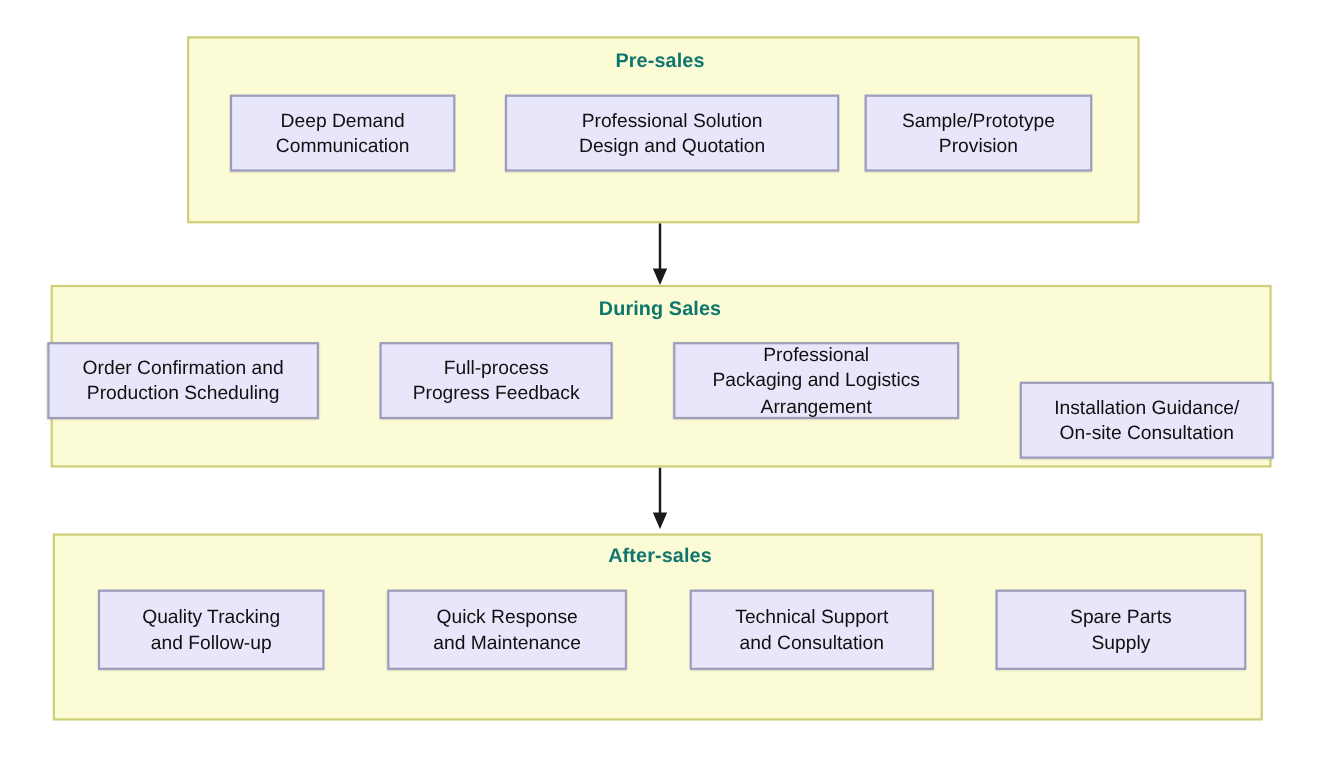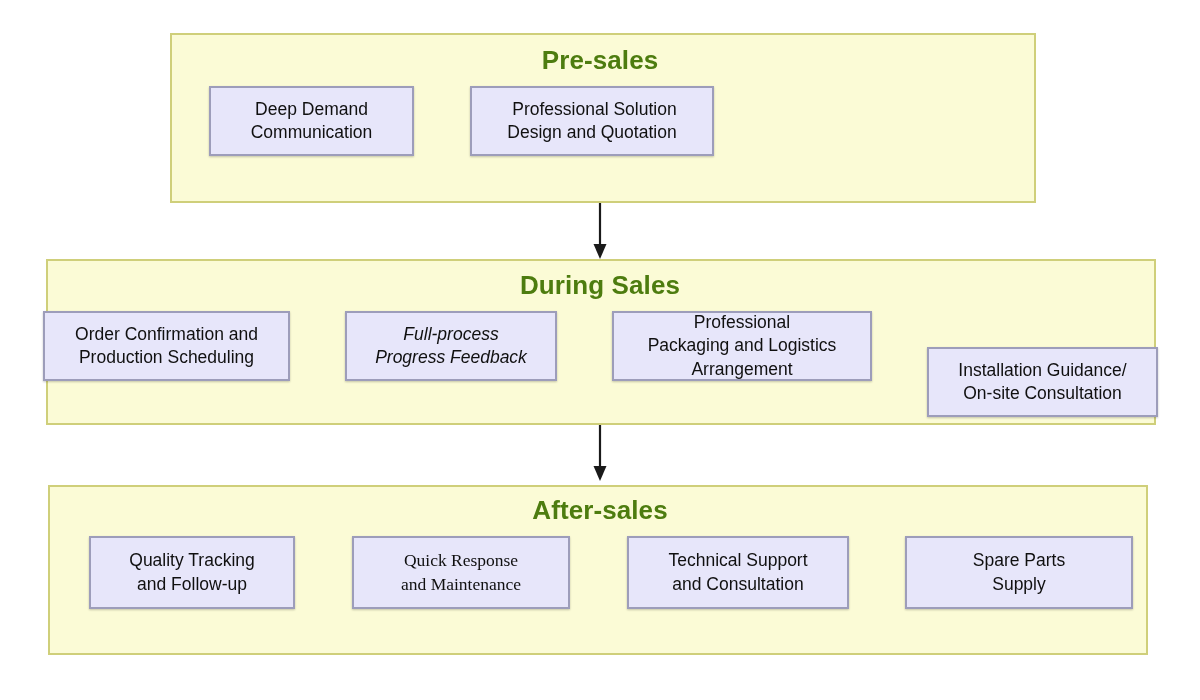--- a/index.html
+++ b/index.html
@@ -27,23 +27,23 @@
     background: #fbfbd6;
     border: 2px solid #cfcf7a;
     box-sizing: border-box;
   }
 
   .stage-title {
     position: absolute;
     left: 0;
     right: 0;
     text-align: center;
-    font-size: 26px;
+    font-size: 18px;
     font-weight: bold;
-    color: #4d7c0f;
+    color: #0f766e;
     letter-spacing: 0.1px;
     white-space: nowrap;
   }
 
   
   .item {
     position: absolute;
     background: #e7e6fa;
     border: 2px solid #9d9dba;
     box-sizing: border-box;
@@ -61,42 +61,42 @@
 
   
   .connector {
     position: absolute;
   }
 
   
   #stage-presales      { left: 170px; top: 33px;  width: 866px;  height: 170px; }
   #title-presales      { top: 45px; }
   #item-deep-demand    { left: 209px; top: 86px;  width: 205px; height: 70px; text-align: center; }
-  #item-pro-solution   { left: 470px; top: 86px;  width: 244px; height: 70px; text-align: right; }
+  #item-pro-solution   { left: 459px; top: 86px;  width: 304px; height: 70px; }
   #item-sample-proto   { left: 786px; top: 86px;  width: 207px; height: 70px; }
 
   
   #connector-1 { left: 592px; top: 203px; width: 16px; height: 56px; }
 
   
   #stage-during        { left: 46px;  top: 259px; width: 1110px; height: 166px; }
   #title-during        { top: 270px; }
   #item-order-confirm  { left: 43px;  top: 311px; width: 247px; height: 70px; }
-  #item-full-process   { left: 345px; top: 311px; width: 212px; height: 70px; font-style: italic; }
+  #item-full-process   { left: 345px; top: 311px; width: 212px; height: 70px; }
   #item-packaging      { left: 612px; top: 311px; width: 260px; height: 70px; }
   #item-installation   { left: 927px; top: 311px; width: 231px; height: 70px; margin-top: 36px; }
 
   
   #connector-2 { left: 592px; top: 425px; width: 16px; height: 56px; }
 
   
   #stage-after         { left: 48px;  top: 485px; width: 1100px; height: 170px; }
   #title-after         { top: 495px; }
   #item-quality        { left: 89px;  top: 536px; width: 206px; height: 73px; }
-  #item-quick-response { left: 352px; top: 536px; width: 218px; height: 73px; font-family: Liberation Serif, serif; }
+  #item-quick-response { left: 352px; top: 536px; width: 218px; height: 73px; }
   #item-tech-support   { left: 627px; top: 536px; width: 222px; height: 73px; justify-content: center; }
   #item-spare-parts    { left: 905px; top: 536px; width: 228px; height: 73px; }
 </style>
 </head>
 <body>
 
 <div id="diagram">
 
   <div class="stage" id="stage-presales"></div>
   <div class="stage-title" id="title-presales">Pre-sales</div>
@@ -108,20 +108,26 @@
     </div>
   </div>
 
   <div class="item" id="item-pro-solution">
     <div>
       <span>Professional Solution</span>
       <span>Design and Quotation</span>
     </div>
   </div>
 
+  <div class="item" id="item-sample-proto">
+    <div>
+      <span>Sample/Prototype</span>
+      <span>Provision</span>
+    </div>
+  </div>
 
   <svg class="connector" id="connector-1" viewBox="0 0 16 56">
     <line x1="8" y1="0" x2="8" y2="44" stroke="#1a1a1a" stroke-width="2.2"></line>
     <polygon points="8,56 1.5,41 14.5,41" fill="#1a1a1a"></polygon>
   </svg>
 
   <div class="stage" id="stage-during"></div>
   <div class="stage-title" id="title-during">During Sales</div>
 
   <div class="item" id="item-order-confirm">

